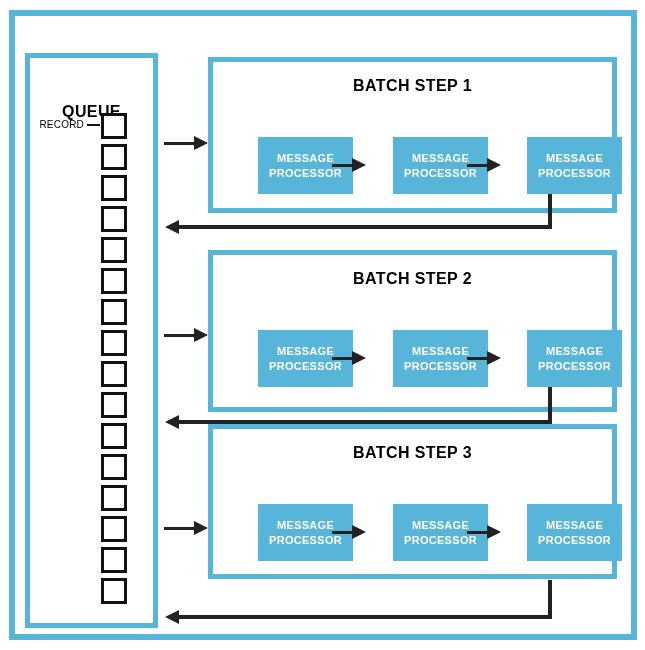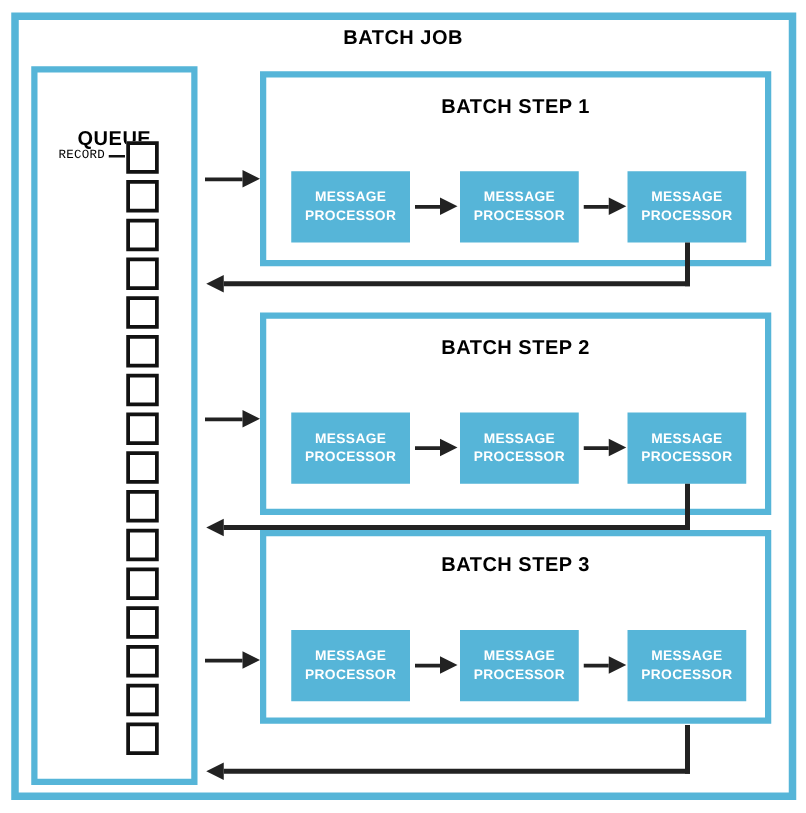--- a/index.html
+++ b/index.html
@@ -21,21 +21,21 @@
   .batch-job-title{
     left:0;top:22px;width:645px;text-align:center;
     font-weight:bold;font-size:16px;letter-spacing:.4px;
   }
   
   .queue{
     left:25px;top:53px;width:133px;height:575px;
     border:5px solid var(--blue);box-sizing:border-box;background:#ffffff;
   }
   .queue-title{left:0;top:17px;width:100%;text-align:center;font-weight:bold;font-size:16px;letter-spacing:.4px;margin-top:28px;}
-  .record-label{left:4px;top:61px;width:50px;text-align:right;font-size:10px;letter-spacing:.2px;font-family:Liberation Mono, monospace;}
+  .record-label{left:4px;top:61px;width:50px;text-align:right;font-size:10px;letter-spacing:.2px;}
   .record-dash{left:57px;top:66px;width:13px;height:2px;background:#111;}
   .records{left:71px;top:55px;width:26px;}
   .record{
     width:26px;height:26px;border:3px solid #111;box-sizing:border-box;
     background:#ffffff;margin-bottom:5px;
   }
   
   .qarrow-line{left:164px;width:30px;height:3px;background:var(--ink);}
   .qarrow-head{
     left:194px;width:0;height:0;
@@ -51,21 +51,21 @@
     box-sizing:border-box;background:#ffffff;
   }
   .step1{top:57px;height:156px}
   .step2{top:250px;height:162px}
   .step3{top:424px;height:155px}
   .step-title{left:0;top:15px;width:100%;text-align:center;font-weight:bold;font-size:16px;letter-spacing:.4px;}
   .proc{
     top:75px;width:95px;height:57px;background:var(--blue);
     color:var(--proc-text);font-weight:bold;font-size:11px;line-height:1.3;
     display:flex;align-items:center;justify-content:center;text-align:center;
-    letter-spacing:.3px;padding:0 4px;box-sizing:border-box;
+    letter-spacing:.3px;padding:0 4px;box-sizing:border-box;margin-left:25px;
   }
   .p1{left:20px}.p2{left:155px}.p3{left:289px}
   .parrow-line{top:102px;width:20px;height:3px;background:var(--ink);}
   .parrow-head{
     top:96px;width:0;height:0;
     border-top:7px solid transparent;border-bottom:7px solid transparent;
     border-left:14px solid var(--ink);
   }
   .pa1-line{left:119px}.pa1-head{left:139px}
   .pa2-line{left:254px}.pa2-head{left:274px}
@@ -80,21 +80,20 @@
   .r1-v{top:194px;height:35px}.r1-h{top:225px}.r1-head{top:220px}
   .r2-v{top:387px;height:37px}.r2-h{top:420px}.r2-head{top:415px}
   .r3-v{top:580px;height:39px}.r3-h{top:615px}.r3-head{top:610px}
 </style>
 </head>
 <body>
 
 <div id="stage">
 
   <div class="abs outer"></div>
-  <div class="abs batch-job-title">BATCH JOB</div>
 
   <div class="abs queue">
     <div class="abs queue-title">QUEUE</div>
     <div class="abs record-label">RECORD</div>
     <div class="abs record-dash"></div>
     <div class="abs records" id="records">
         <div class="record"></div>
         <div class="record"></div>
         <div class="record"></div>
         <div class="record"></div>

